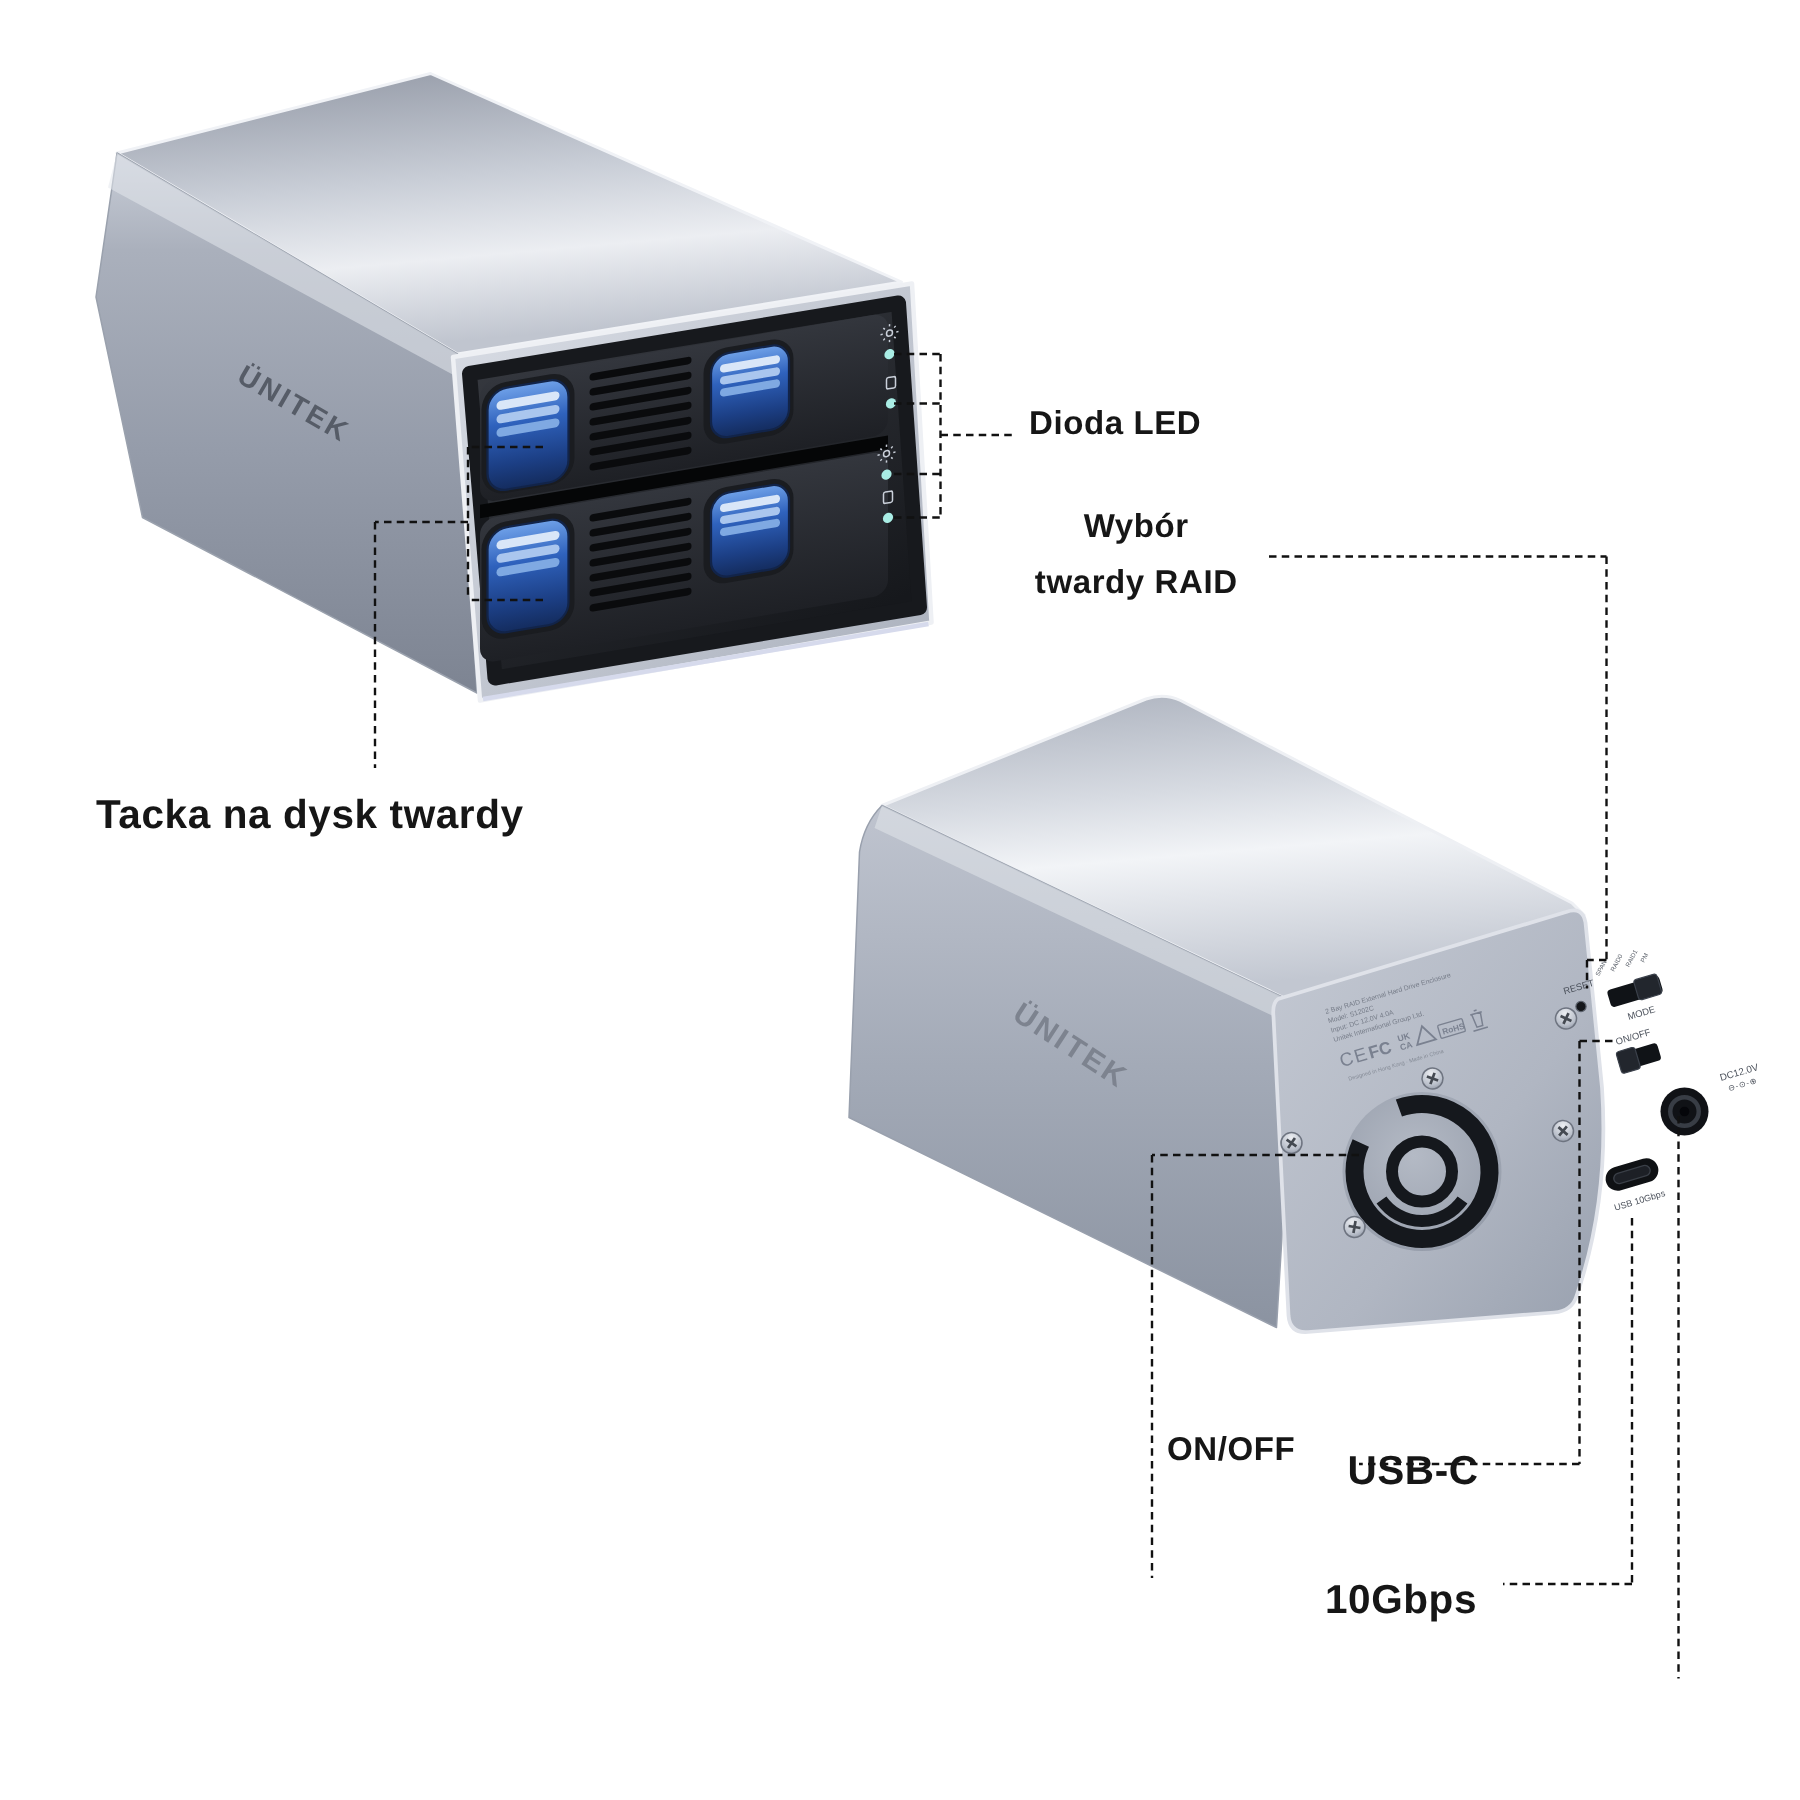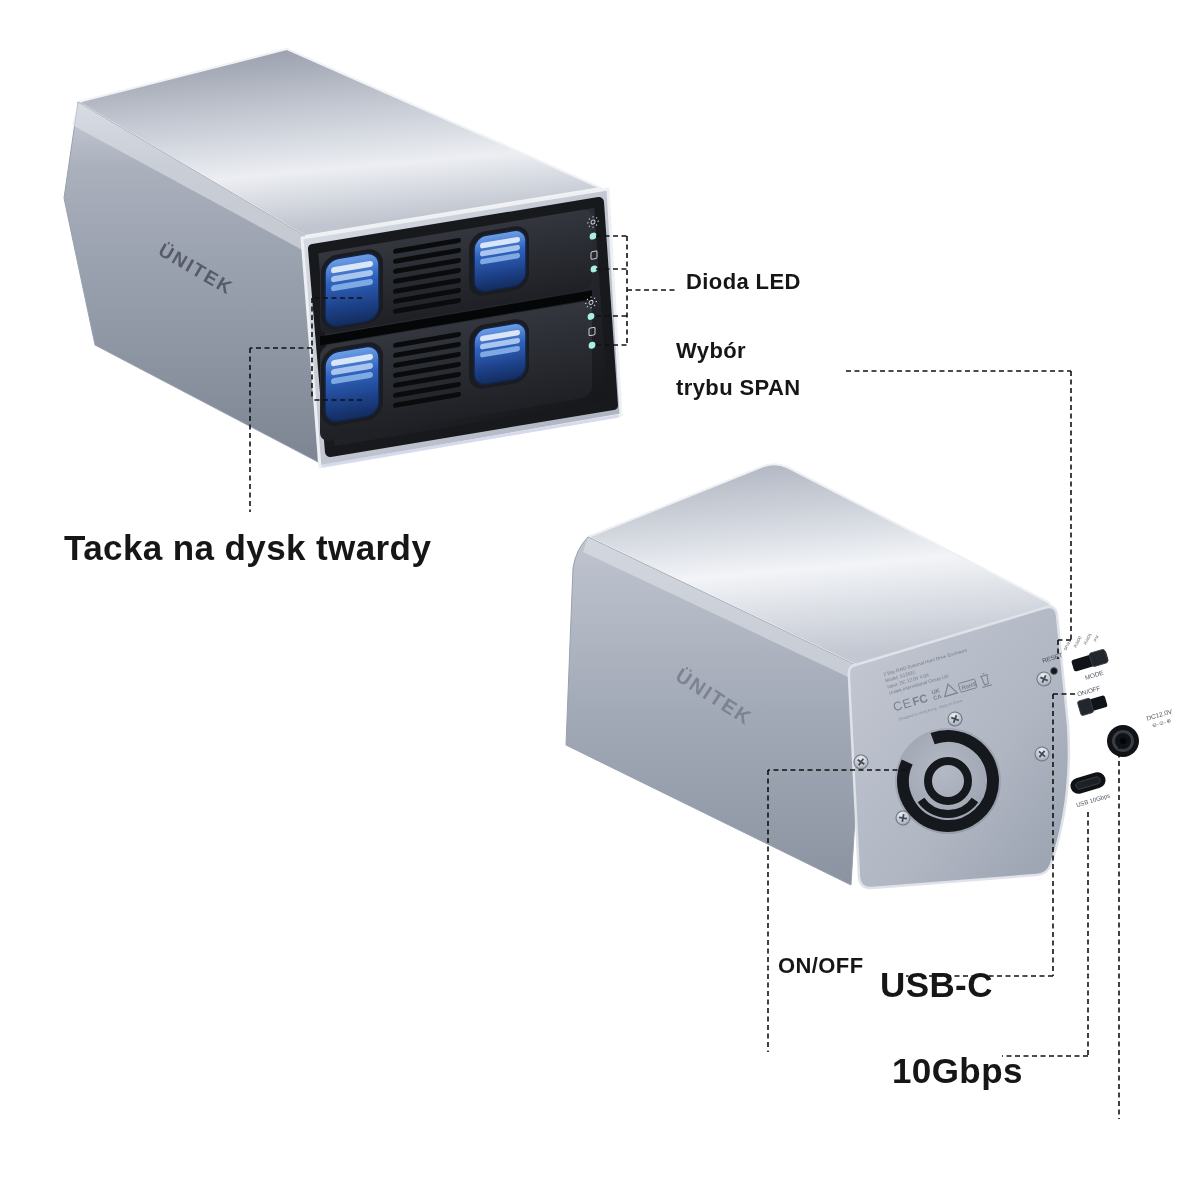--- a/index.html
+++ b/index.html
@@ -1,22 +1,22 @@
 <!DOCTYPE html>
 <html><head>
 <meta charset="utf-8">
 <style>
   html,body{margin:0;padding:0;background:#fff;}
   #canvas{position:relative;width:1200px;height:1200px;background:#ffffff;overflow:hidden;
           font-family:"Liberation Sans",sans-serif;}
   #scene{position:absolute;left:0;top:0;}
   .lbl{position:absolute;font-weight:600;font-size:22px;color:#161616;letter-spacing:.4px;
        white-space:nowrap;line-height:1.1;}
-  .lbl.big{font-size:35px;}
-  .lbl.center{}
+  .lbl.big{font-size:27px;}
+  .lbl.center{text-align:center;}
 </style>
 </head>
 <body>
 
 <div id="canvas">
 
 <svg id="scene" width="1200" height="1200" viewBox="0 0 1200 1200">
   <defs>
     <linearGradient id="gTopF" x1="0" y1="0" x2="0.25" y2="1">
       <stop offset="0" stop-color="#9096a3"></stop>
@@ -265,19 +265,19 @@
     <path d="M846,371 H1071 M1071,371 V640 M1071,640 H1058 M1058,640 V659"></path>
     <path d="M1075,694 H1053 M1053,694 V976 M1053,976 H906"></path>
     <path d="M1088,812 V1056 M1088,1056 H1002"></path>
     <path d="M1119,744 V1119"></path>
     <path d="M906,770 H768 M768,770 V1052"></path>
   </g>
 </svg>
 
 <div class="lbl" style="left:686px;top:270px">Dioda LED</div>
 <div class="lbl center" style="left:676px;top:339px;width:163px">Wybór</div>
-<div class="lbl center" style="left:676px;top:376px;width:163px">trybu SPAN</div>
+<div class="lbl center" style="left:676px;top:376px;width:163px">twardy RAID</div>
 <div class="lbl big" style="left:64px;top:529px">Tacka na dysk twardy</div>
 <div class="lbl" style="left:778px;top:954px">ON/OFF</div>
 <div class="lbl big center" style="left:880px;top:966px;width:124px">USB-C</div>
-<div class="lbl big center" style="left:892px;top:1052px;width:124px">10Gbps</div>
+<div class="lbl big center" style="left:872px;top:1052px;width:124px">10Gbps</div>
 
 </div>
 
 </body></html>

